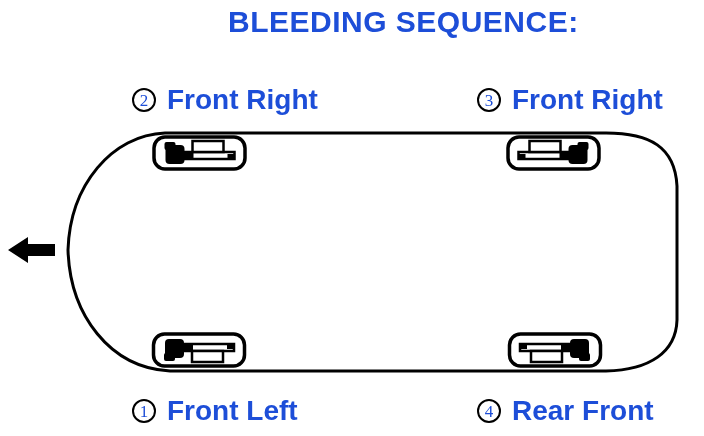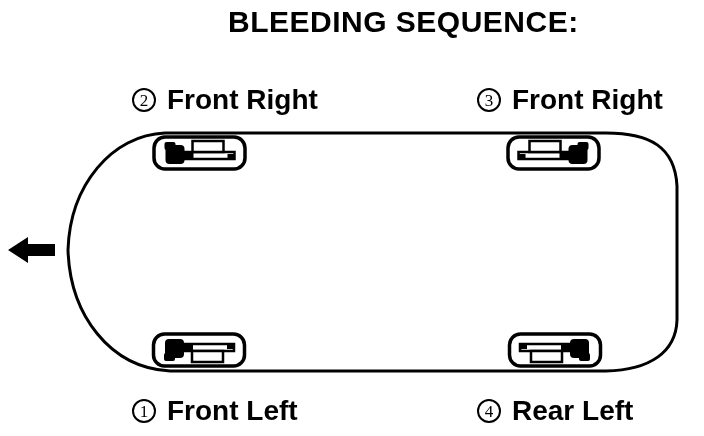--- a/index.html
+++ b/index.html
@@ -1,18 +1,18 @@
 <!DOCTYPE html>
 <html><head>
 <meta charset="utf-8">
 <style>
   html,body{margin:0;padding:0;background:#ffffff;}
   .stage{
     position:relative;width:704px;height:436px;background:#ffffff;
-    color:#000000;font-family:"Liberation Sans",sans-serif;overflow:hidden;
+    color:#1d4ed8;font-family:"Liberation Sans",sans-serif;overflow:hidden;
   }
   .title{
     position:absolute;left:228px;top:5px;
     font-size:30px;font-weight:bold;white-space:nowrap;letter-spacing:0.5px;
   }
   .label{
     position:absolute;display:flex;align-items:center;gap:11px;height:26px;
     font-size:28px;font-weight:bold;white-space:nowrap;
   }
   .badge{
@@ -78,16 +78,16 @@
     <span class="txt">Front Right</span>
   </div>
 
   <div class="label label-front-left">
     <span class="badge">1</span>
     <span class="txt">Front Left</span>
   </div>
 
   <div class="label label-rear-left">
     <span class="badge">4</span>
-    <span class="txt">Rear Left</span>
+    <span class="txt">Rear Front</span>
   </div>
 
 </div>
 
 </body></html>

